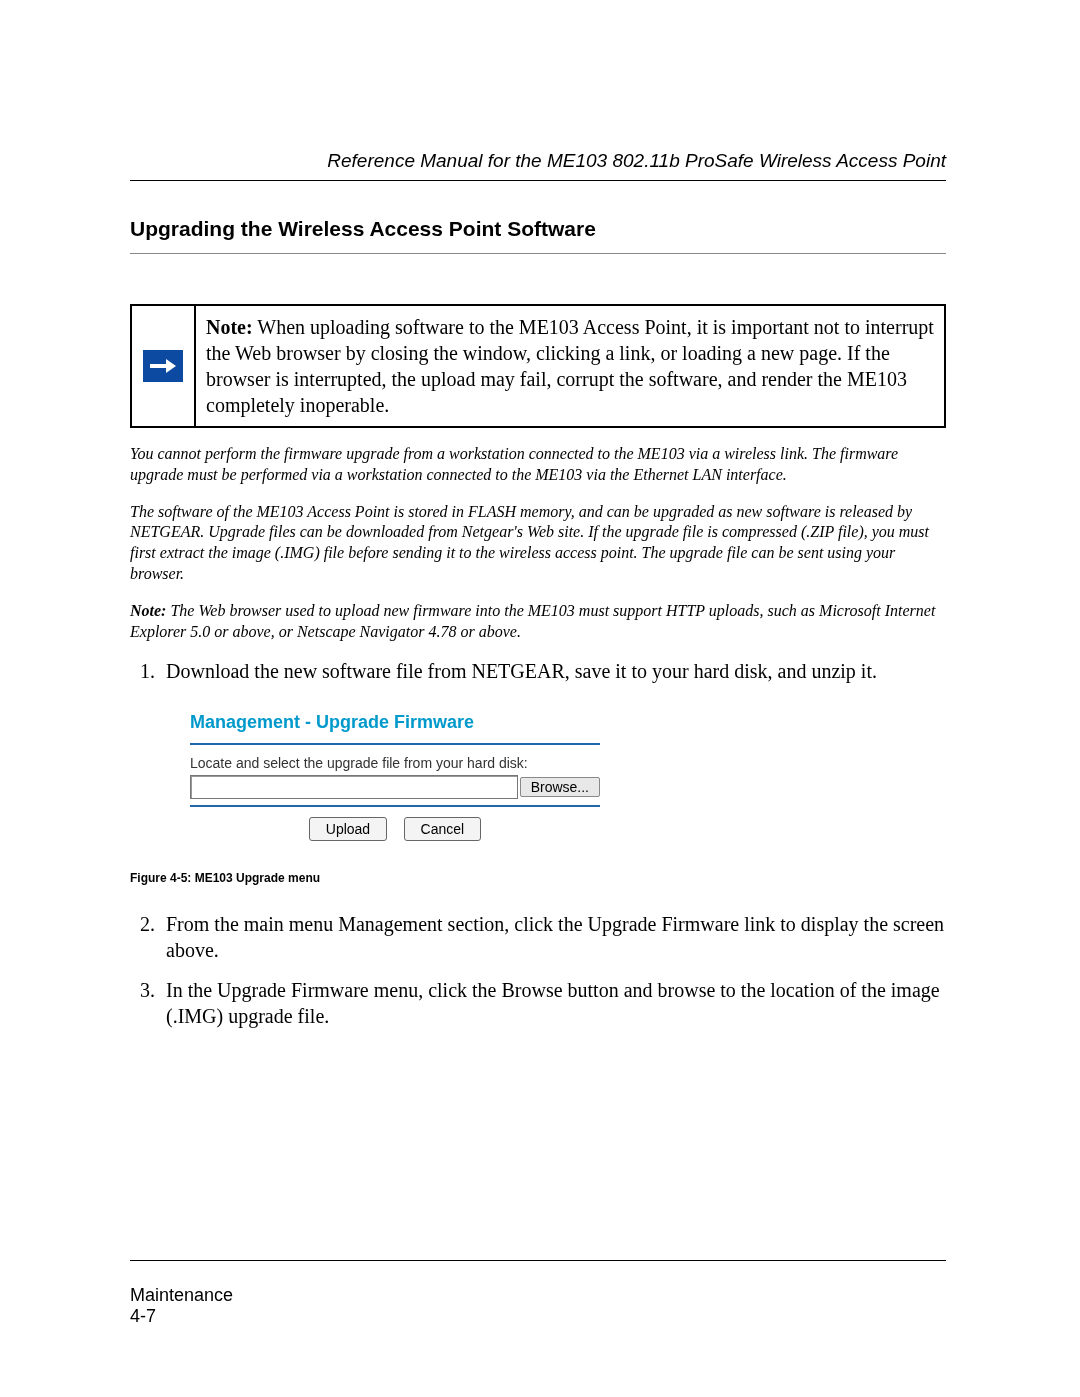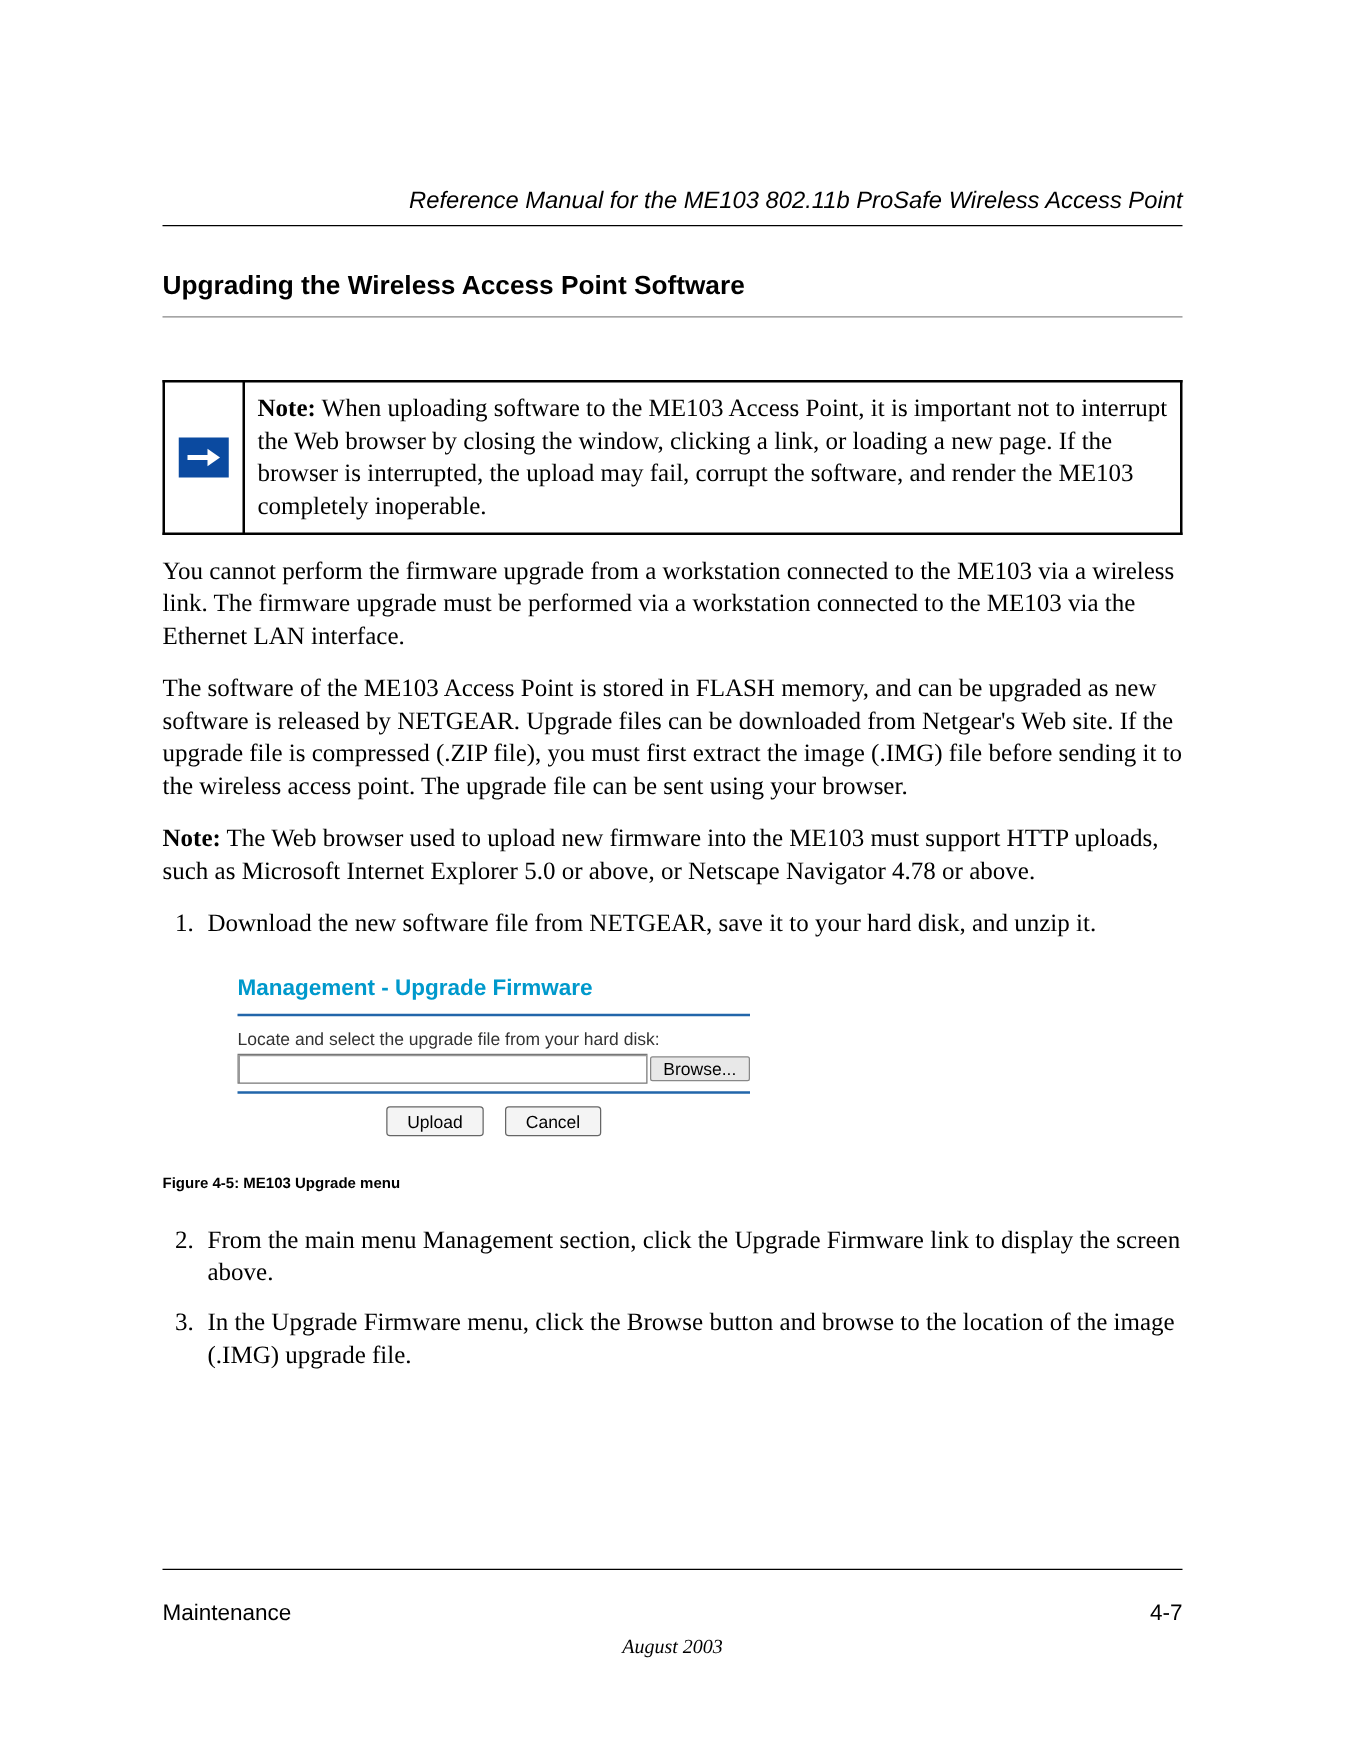--- a/index.html
+++ b/index.html
@@ -63,23 +63,24 @@
     height: 32px;
     background: #0b4aa0;
     position: relative;
     margin: 0 auto;
     display: flex;
     align-items: center;
     justify-content: center;
   }
   .arrow-box svg { display: block; }
   .body-text {
-    font-size: 20px;
+    font-size: 16px;
     line-height: 1.3;
     margin: 0 0 16px 0;
+    font-style: italic;
   }
   ol.steps {
     font-size: 20px;
     line-height: 1.3;
     padding-left: 30px;
     margin: 0;
   }
   ol.steps li {
     margin-bottom: 14px;
     padding-left: 6px;
@@ -153,20 +154,21 @@
     left: 130px;
     right: 130px;
     bottom: 70px;
   }
   .footer-row {
     display: flex;
     justify-content: space-between;
     font-family: Arial, Helvetica, sans-serif;
     font-size: 18px;
     margin-top: 24px;
+    flex-direction: column;
   }
   .footer-date {
     text-align: center;
     font-style: italic;
     font-size: 16px;
     margin-top: 8px;
     font-family: "Times New Roman", Times, serif;
   }
 </style>
 </head>
@@ -229,16 +231,15 @@
     <li>From the main menu Management section, click the Upgrade Firmware link to display the screen above.</li>
     <li>In the Upgrade Firmware menu, click the Browse button and browse to the location of the image (.IMG) upgrade file.</li>
   </ol>
 
   <div class="footer">
     <hr class="hr-thin">
     <div class="footer-row">
       <span>Maintenance</span>
       <span>4-7</span>
     </div>
-    <div class="footer-date">August 2003</div>
   </div>
 
 </div>
 
 </body></html>

